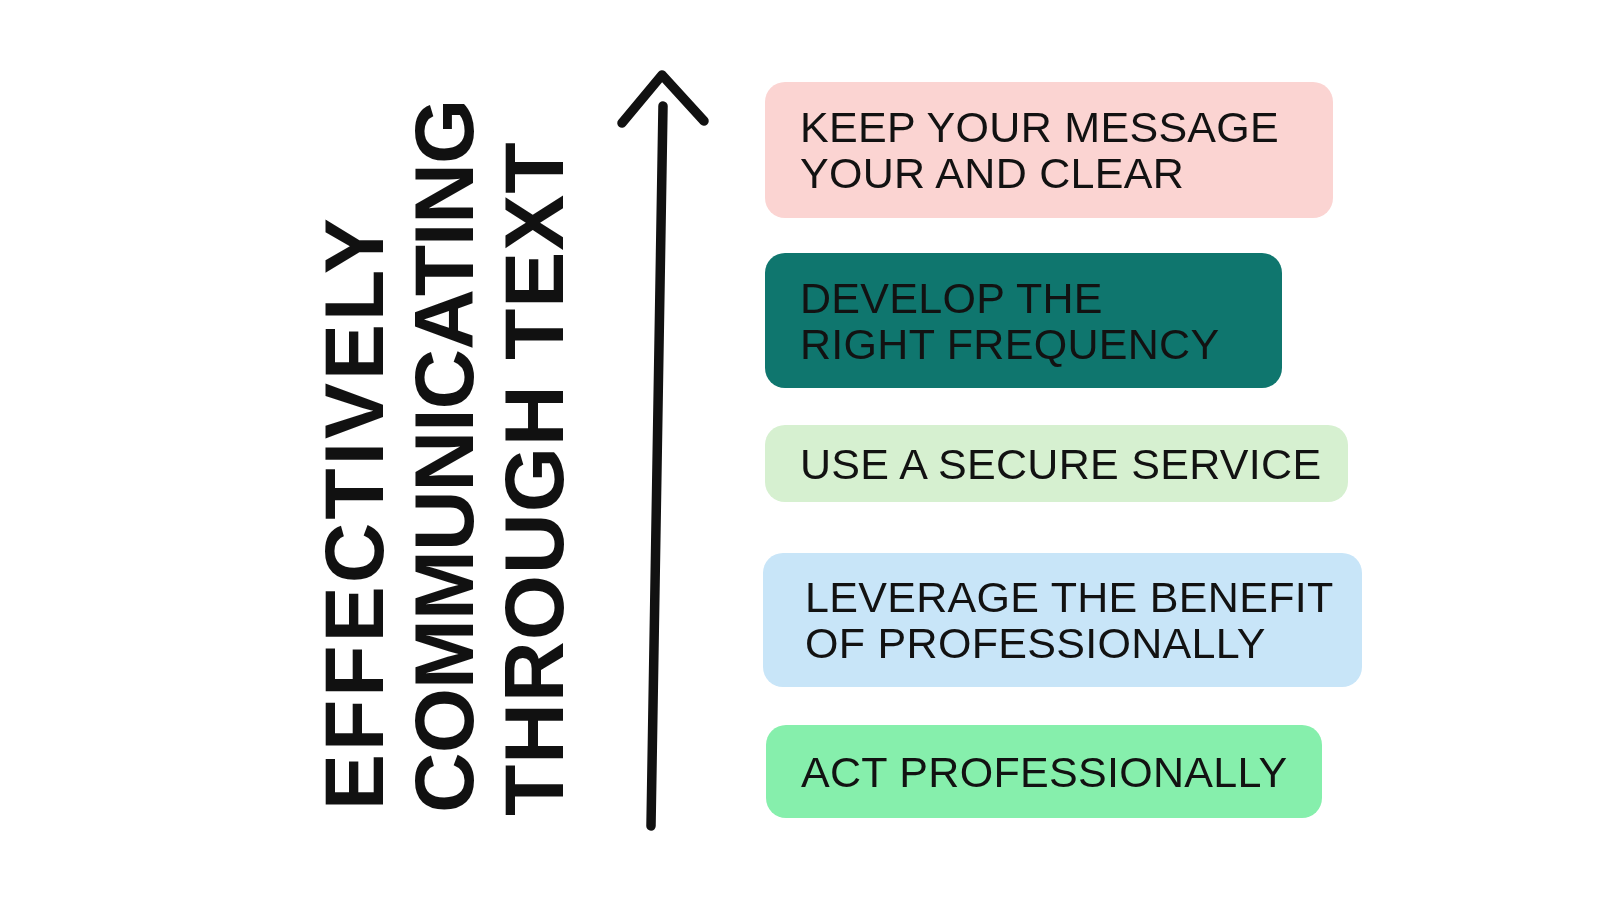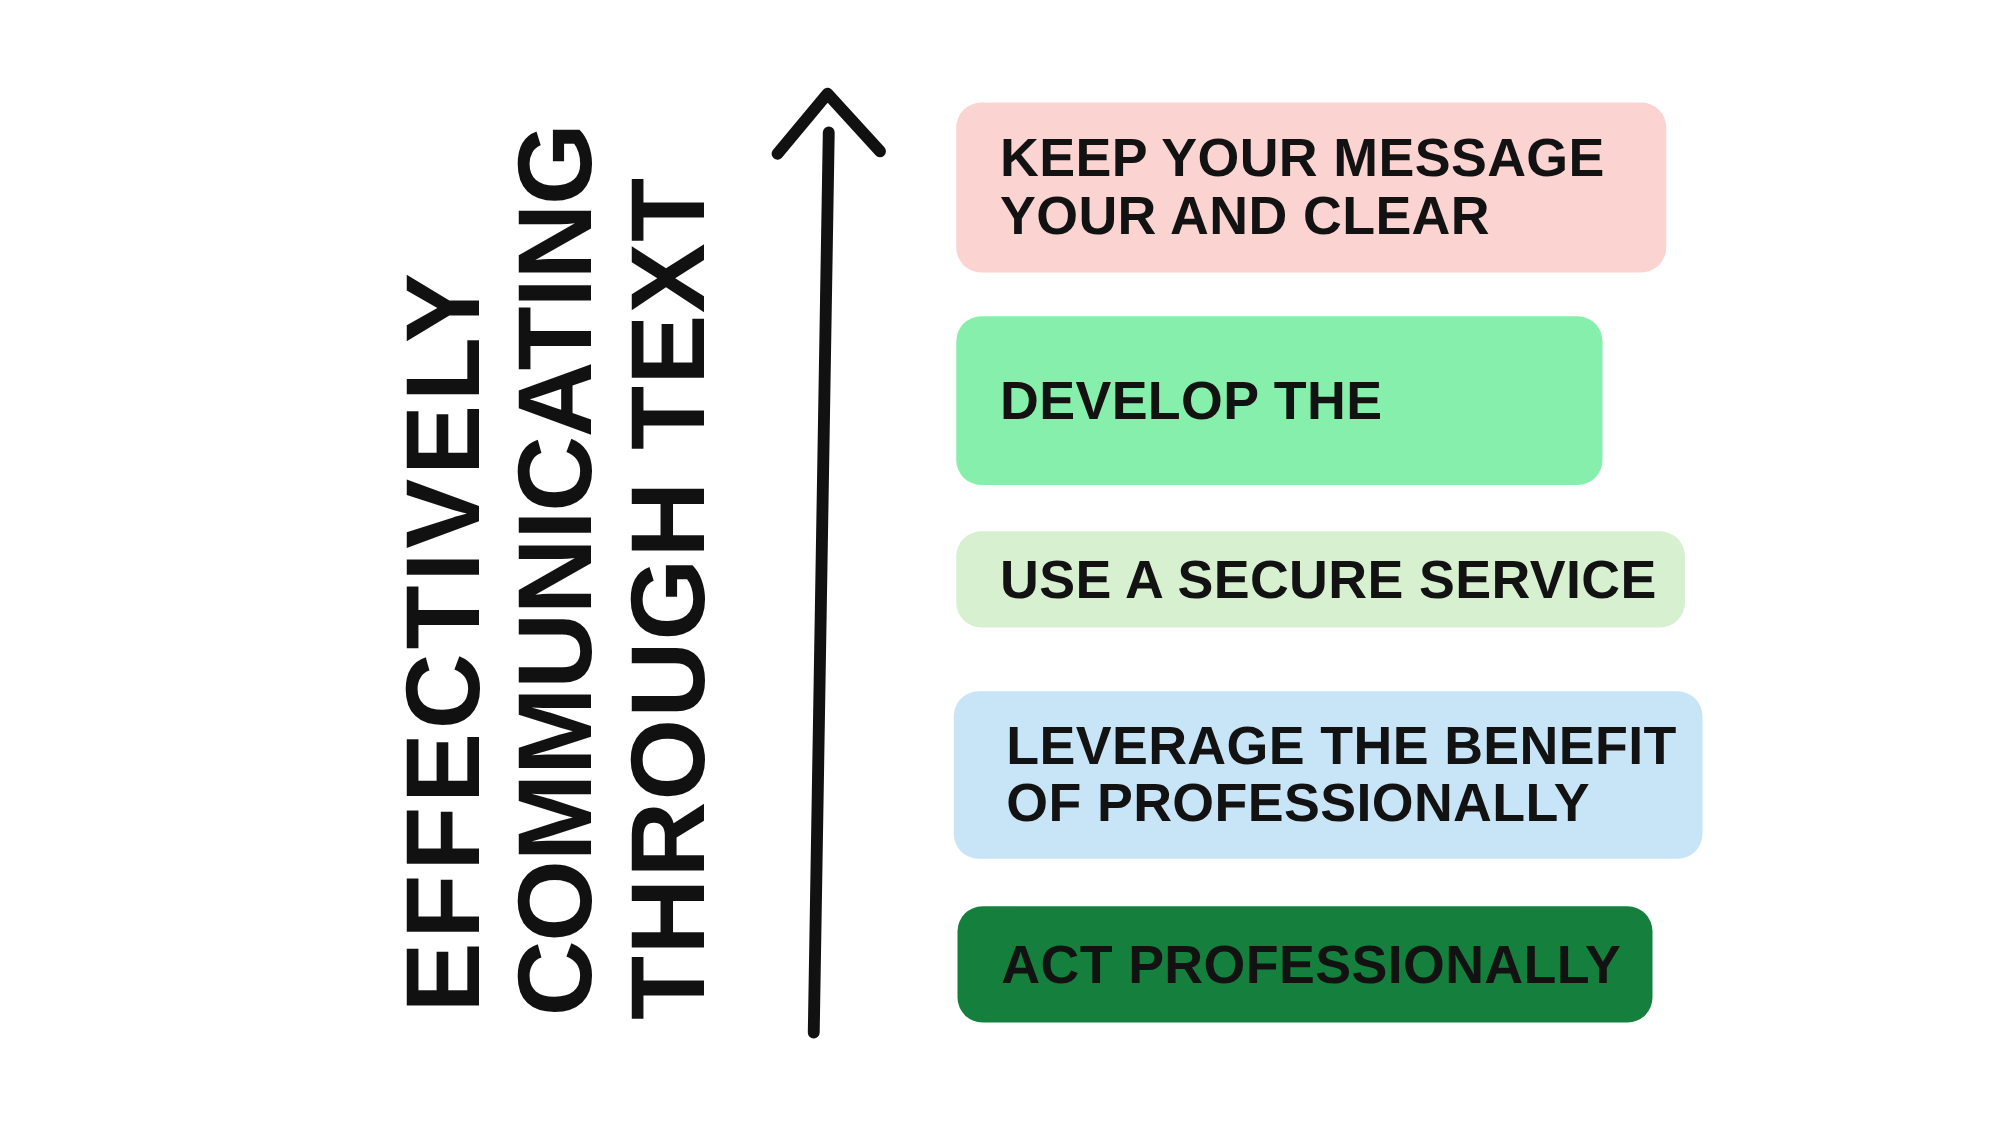--- a/index.html
+++ b/index.html
@@ -24,21 +24,21 @@
   .step-box {
     position: absolute;
     border-radius: 20px;
     display: flex;
     flex-direction: column;
     justify-content: center;
     padding-left: 35px;
     box-sizing: border-box;
   }
   .step-line {
-    font-weight: 700;
+    font-weight: 400;
     font-size: 43px;
     line-height: 46px;
     letter-spacing: 0.3px;
     color: #121212;
     white-space: nowrap;
   }
   #arrow-svg {
     position: absolute;
     left: 0;
     top: 0;
@@ -59,30 +59,31 @@
   <svg id="arrow-svg" viewBox="0 0 1600 900" xmlns="http://www.w3.org/2000/svg">
     <path d="M 663 106 L 651 826" fill="none" stroke-width="9.5" stroke-linecap="round" stroke="#111111"></path>
     <path d="M 622 123 L 662 75 L 704 121" fill="none" stroke-width="9.5" stroke-linecap="round" stroke-linejoin="round" stroke="#111111"></path>
   </svg>
 
   <div class="step-box" style="left: 765px; top: 82px; width: 568px; height: 136px; background: rgb(251, 212, 210);">
     <span class="step-line">KEEP YOUR MESSAGE</span>
     <span class="step-line">YOUR AND CLEAR</span>
   </div>
 
-  <div class="step-box" style="left: 765px; top: 253px; width: 517px; height: 135px; background: #86efac;">
+  <div class="step-box" style="left: 765px; top: 253px; width: 517px; height: 135px; background: #0f766e;">
     <span class="step-line">DEVELOP THE</span>
+    <span class="step-line">RIGHT FREQUENCY</span>
   </div>
 
   <div class="step-box" style="left: 765px; top: 425px; width: 583px; height: 77px; background: rgb(214, 240, 208);">
     <span class="step-line">USE A SECURE SERVICE</span>
   </div>
 
   <div class="step-box" style="left: 763px; top: 553px; width: 599px; height: 134px; background: rgb(200, 229, 248); padding-left: 42px;">
     <span class="step-line">LEVERAGE THE BENEFIT</span>
     <span class="step-line">OF PROFESSIONALLY</span>
   </div>
 
-  <div class="step-box" style="left: 766px; top: 725px; width: 556px; height: 93px; background: #15803d;">
+  <div class="step-box" style="left: 766px; top: 725px; width: 556px; height: 93px; background: #86efac;">
     <span class="step-line">ACT PROFESSIONALLY</span>
   </div>
 
 </div>
 
 </body></html>

